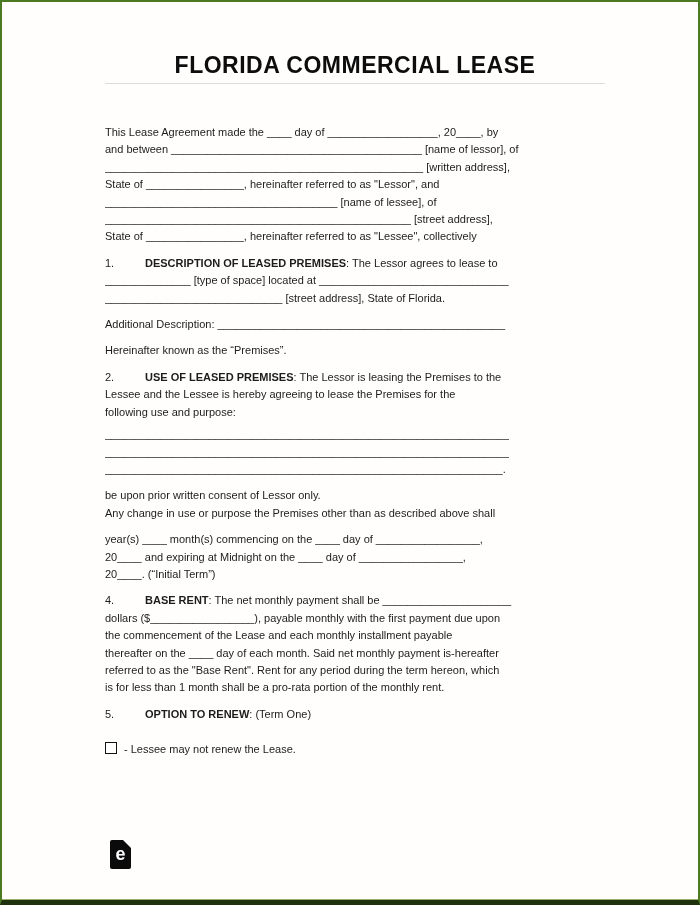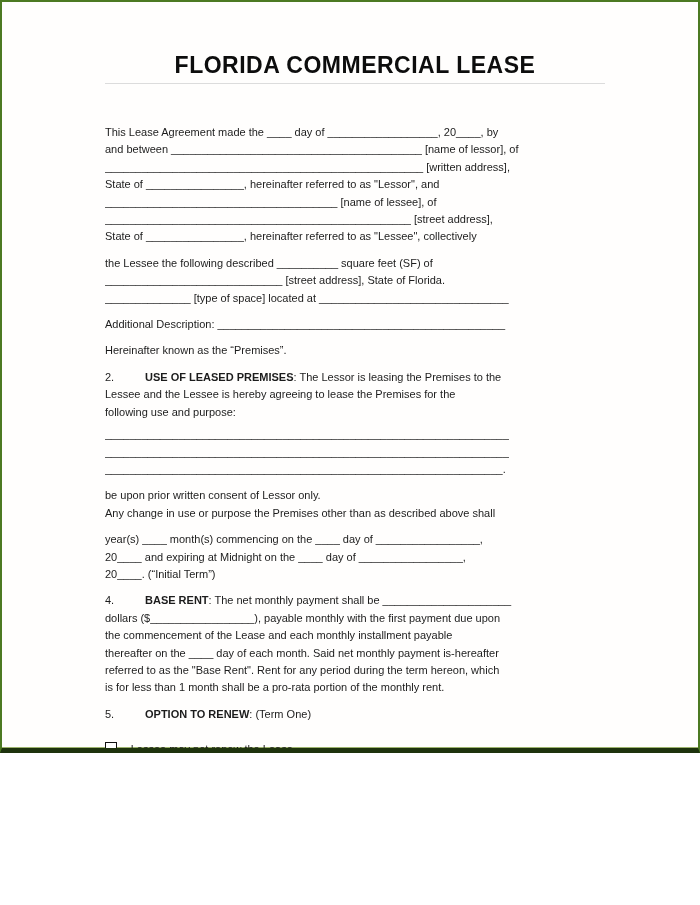--- a/index.html
+++ b/index.html
@@ -1,18 +1,18 @@
 <!DOCTYPE html>
 <html><head>
 <meta charset="utf-8">
 <style>
   html,body { margin:0; padding:0; background:#ffffff; }
   .page {
     position:relative;
-    width:700px; height:753px;
+    width:700px; height:905px;
     box-sizing:border-box;
     background:#fffefd;
     border-top:2px solid #4c7a22;
     border-left:2px solid #4c7a22;
     border-right:2px solid #4c7a22;
     border-bottom:5px solid #1e330d;
     box-shadow: inset 0 -1px 0 #9db36d;
     font-family:"Liberation Sans", sans-serif;
     color:#1c1c1c;
     overflow:hidden;
@@ -102,23 +102,23 @@
         <div class="line">This Lease Agreement made the ____ day of __________________, 20____, by</div>
         <div class="line">and between _________________________________________ [name of lessor], of</div>
         <div class="line">____________________________________________________ [written address],</div>
         <div class="line">State of ________________, hereinafter referred to as "Lessor", and</div>
         <div class="line">______________________________________ [name of lessee], of</div>
         <div class="line">__________________________________________________ [street address],</div>
         <div class="line">State of ________________, hereinafter referred to as "Lessee", collectively</div>
       </div>
 
       <div class="block">
-        <div class="line">the Lessee the following described __________ square feet (SF) of</div>
+        <div class="line sec-head"><span class="sec-num">1.</span><span class="sec-title">DESCRIPTION OF LEASED PREMISES</span><span>: The Lessor agrees to lease to</span></div>
+        <div class="line">______________ [type of space] located at _______________________________</div>
         <div class="line">_____________________________ [street address], State of Florida.</div>
-        <div class="line">______________ [type of space] located at _______________________________</div>
       </div>
 
       <div class="block">
         <div class="line">Additional Description: _______________________________________________</div>
       </div>
 
       <div class="block">
         <div class="line">Hereinafter known as the “Premises”.</div>
       </div>
 

